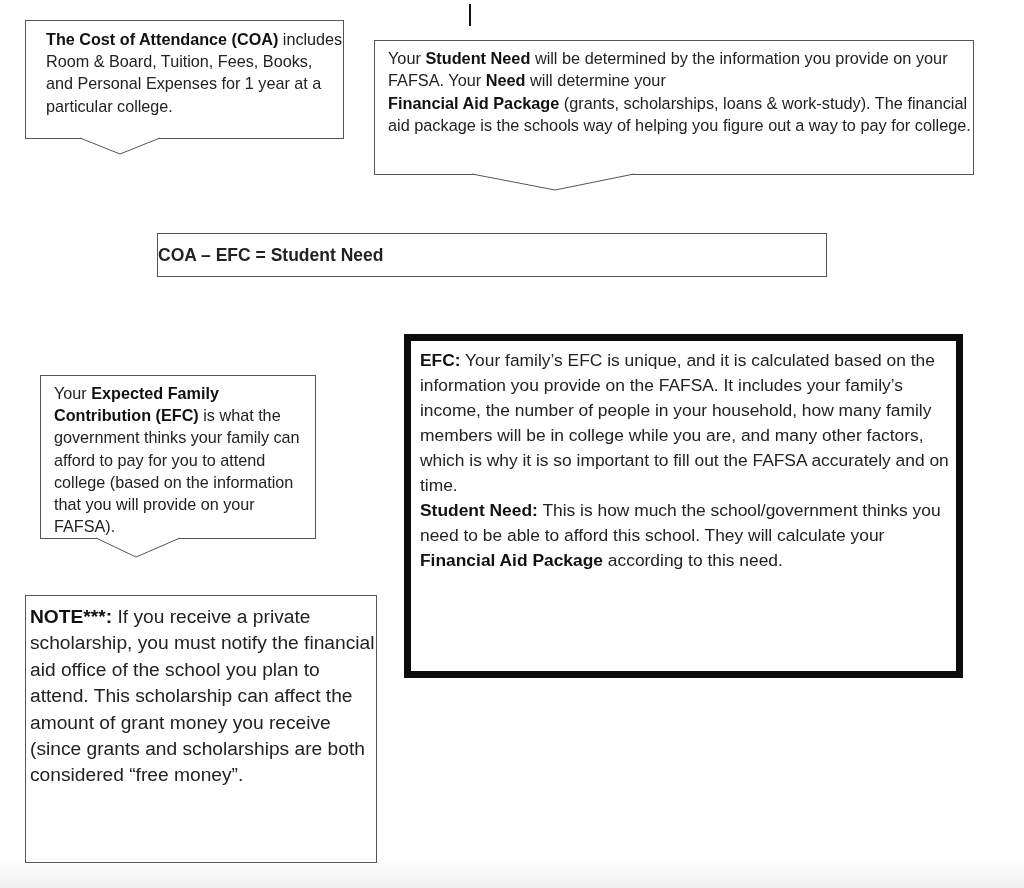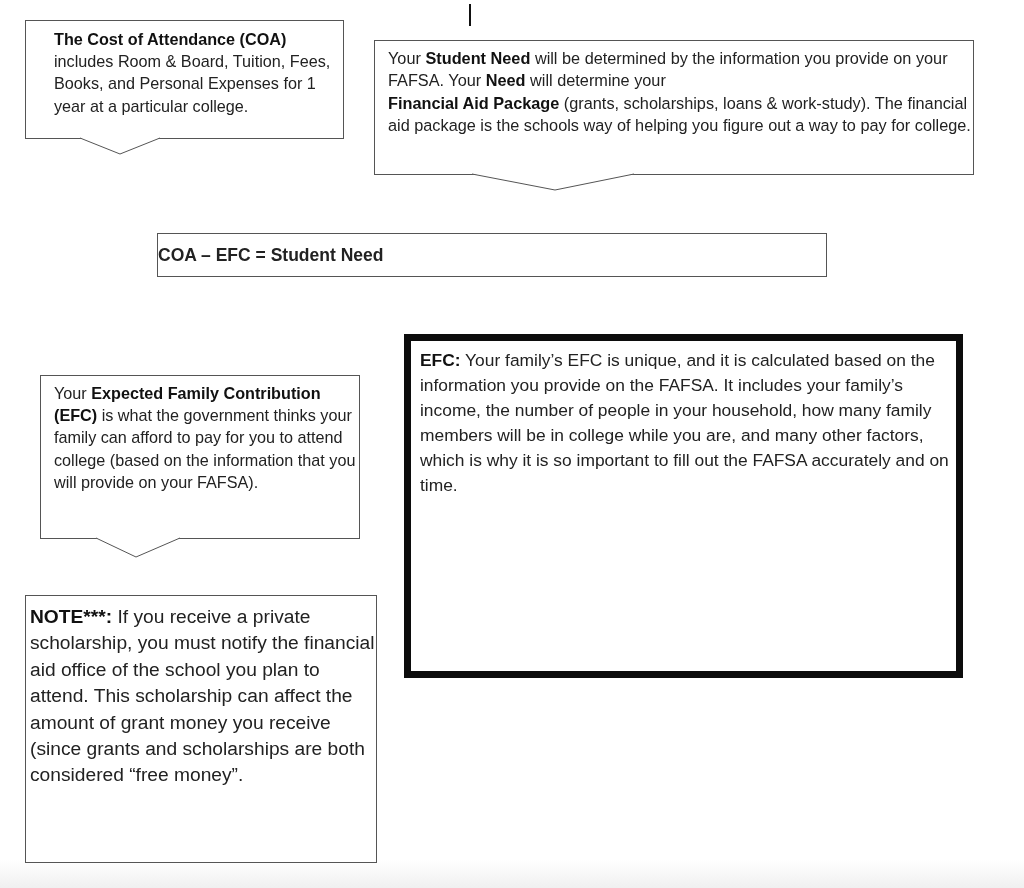--- a/index.html
+++ b/index.html
@@ -11,24 +11,24 @@
   .box {
     position: absolute; background: #fff; border: 1px solid #555;
     box-sizing: border-box;
   }
   .box p { margin: 0; }
   b { font-weight: bold; color: #111; }
   .cursor {
     position: absolute; left: 469px; top: 4px; width: 2px; height: 22px; background: #111;
   }
   .tail { position: absolute; overflow: visible; }
-  #coa-box { left: 25px; top: 20px; width: 319px; height: 119px; padding: 7px 0 0 28px; font-size: 16.2px; line-height: 22.2px; }
+  #coa-box { left: 25px; top: 20px; width: 319px; height: 119px; padding: 7px 0 0 20px; font-size: 16.2px; line-height: 22.2px; }
   #need-box { left: 374px; top: 40px; width: 600px; height: 135px; padding: 6px 0 0 13px; font-size: 16.3px; line-height: 22.4px; }
   #formula-box { left: 157px; top: 233px; width: 670px; height: 44px; font-size: 17.5px; line-height: 42px; font-weight: bold; color: #222; }
-  #efc-box { left: 40px; top: 375px; width: 320px; height: 164px; padding: 6px 0 0 13px; font-size: 16.2px; line-height: 22.2px; }
+  #efc-box { left: 40px; top: 375px; width: 276px; height: 164px; padding: 6px 0 0 13px; font-size: 16.2px; line-height: 22.2px; }
   #def-box { left: 404px; top: 334px; width: 559px; height: 344px; border: 7px solid #0c0c0c; padding: 7px 0 0 9px; font-size: 17.4px; line-height: 25px; }
   #note-box { left: 25px; top: 595px; width: 352px; height: 268px; padding: 8px 0 0 4px; font-size: 19.2px; line-height: 26.4px; }
 </style>
 </head>
 <body>
 
 <div class="cursor"></div>
 
 <div class="box" id="coa-box">
   <p><b>The Cost of Attendance (COA)</b><span> includes Room &amp; Board, Tuition, Fees, Books, and Personal Expenses for 1 year at a particular college.</span></p>
@@ -50,17 +50,18 @@
 
 <div class="box" id="efc-box">
   <p><span>Your </span><b>Expected Family Contribution (EFC)</b><span> is what the government thinks your family can afford to pay for you to attend college (based on the information that you will provide on your FAFSA).</span></p>
 </div>
 <svg class="tail" style="left:96px;top:538px" width="90" height="22">
   <polyline points="0,0 40,19 84,0" fill="#fff" stroke="#555" stroke-width="1"></polyline>
 </svg>
 
 <div class="box" id="def-box">
   <p><b>EFC:</b><span> Your family’s EFC is unique, and it is calculated based on the information you provide on the FAFSA.  It includes your family’s income, the number of people in your household, how many family members will be in college while you are, and many other factors, which is why it is so important to fill out the FAFSA accurately and on time.</span></p>
+  <p><b>Student Need:</b><span> This is how much the school/government thinks you need to be able to afford this school.  They will calculate your </span><b>Financial Aid Package</b><span> according to this need.</span></p>
 </div>
 
 <div class="box" id="note-box">
   <p><b>NOTE***:</b><span> If you receive a private scholarship, you must notify the financial aid office of the school you plan to attend.  This scholarship can affect the amount of grant money you receive (since grants and scholarships are both considered “free money”.</span></p>
 </div>
 
 </body></html>

